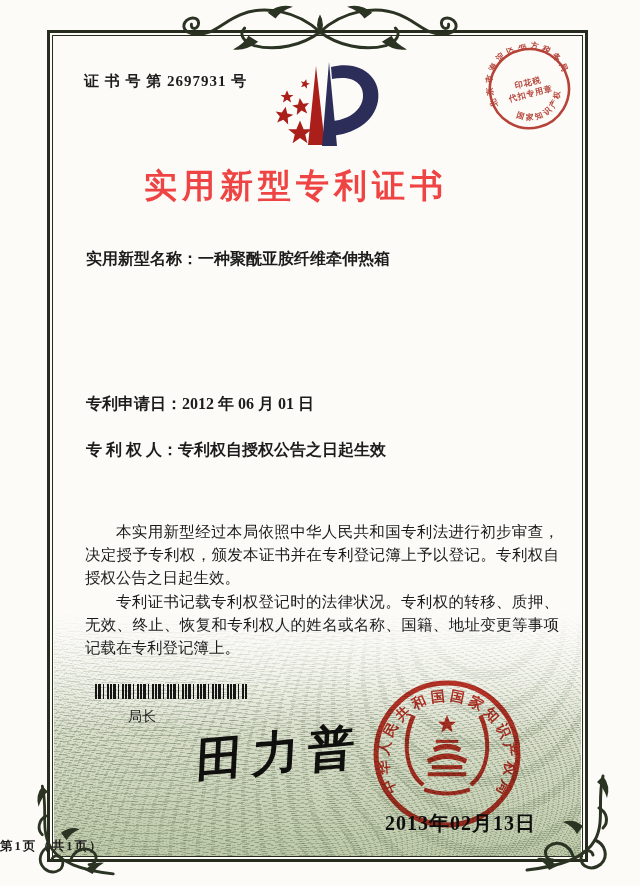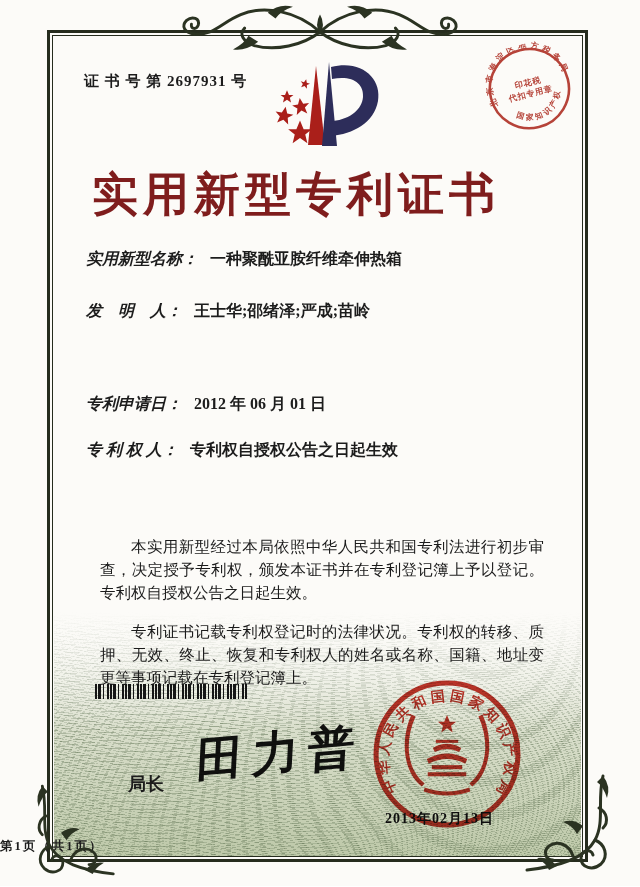--- a/index.html
+++ b/index.html
@@ -24,47 +24,47 @@
   }
   .guilloche::after { content:""; position:absolute; inset:0;
       background:linear-gradient(to bottom,#fcfbf8 0%, rgba(252,251,248,0) 48%); }
 
   .cert-no { position:absolute; left:84px; top:72px; font-size:15px;
              letter-spacing:1px; font-weight:600; }
   .logo { position:absolute; left:270px; top:56px; width:120px; height:114px; }
   .tax-stamp { position:absolute; left:486px; top:44px; width:86px; height:86px;
                transform:rotate(-14deg); mix-blend-mode:multiply; opacity:.92; }
   .title { position:absolute; left:0; right:48px; top:164px; text-align:center;
-           font-size:46px; font-weight:900; letter-spacing:5px; color:#7f1d1d; }
+           font-size:33px; font-weight:900; letter-spacing:5px; color:#ef4444; }
 
   .field-row { position:absolute; left:86px; font-size:16px; font-weight:700;
                white-space:nowrap; }
-  .field-row .lbl { margin-right:12px;font-style:italic; }
+  .field-row .lbl { margin-right:0; }
 
   .body-text { position:absolute; left:84px; top:519px; width:476px;
                font-size:15.5px; line-height:23px; text-align:justify;
                font-weight:500; color:#1b1b1b; }
-  .body-text p { margin:16px; text-indent:2em; }
+  .body-text p { margin:1px; text-indent:2em; }
 
   .barcode { position:absolute; left:95px; top:684px; width:152px; height:15px;
     background:repeating-linear-gradient(90deg,
       #161616 0 2px, rgba(0,0,0,0) 2px 3px,
       #161616 3px 6px, rgba(0,0,0,0) 6px 8px,
       #161616 8px 9px, rgba(0,0,0,0) 9px 12px,
       #161616 12px 14px, rgba(0,0,0,0) 14px 15px); }
 
-  .sig-role { position:absolute; left:128px; top:772px; font-size:18px;
-              font-weight:700; font-family:"Liberation Sans","DejaVu Sans",sans-serif; }
+  .sig-role { position:absolute; left:128px; top:708px; font-size:14px;
+              font-weight:400; font-family:"Liberation Sans","DejaVu Sans",sans-serif; }
   .sig-name { position:absolute; left:196px; top:722px; font-size:47px;
               font-weight:700; letter-spacing:9px; color:#141414;
               transform:rotate(-5deg) skewX(-8deg); mix-blend-mode:multiply; }
 
   .main-seal { position:absolute; left:371px; top:678px; width:152px; height:152px;
                mix-blend-mode:multiply; opacity:.93; }
-  .seal-date { position:absolute; left:385px; top:810px; font-size:14px;
+  .seal-date { position:absolute; left:385px; top:810px; font-size:20px;
                font-weight:700; letter-spacing:1px; color:#0e0e0e; z-index:6; }
 
   .footer { position:absolute; left:0; right:48px; top:838px; text-align:left;
             font-size:12.5px; font-weight:700; letter-spacing:2px; }
 
   .ornament-top { position:absolute; left:172px; top:3px; width:296px; height:58px; z-index:4; }
   .flourish-bl { position:absolute; left:33px; top:784px; width:84px; height:94px; z-index:5; }
   .flourish-br { position:absolute; left:523px; top:774px; width:90px; height:100px;
                  transform:scaleX(-1); z-index:5; }
 
@@ -132,23 +132,20 @@
     <text class="stamp-arc-text"><textPath href="#arcTop" startOffset="4">北京市海淀区地方税务局</textPath></text>
     <text class="stamp-arc-text-b"><textPath href="#arcBot" startOffset="18">国家知识产权局</textPath></text>
     <text class="stamp-center" x="50" y="48" text-anchor="middle">印花税</text>
     <text class="stamp-center" x="50" y="61" text-anchor="middle">代扣专用章</text>
   </svg>
 
   <div class="title">实用新型专利证书</div>
 
   <div class="field-row" style="top:249px">
     <span class="lbl">实用新型名称：</span><span>一种聚酰亚胺纤维牵伸热箱</span>
-  </div>
-  <div class="field-row" style="top:301px">
-    <span class="lbl">发　明　人：</span><span>王士华;邵绪泽;严成;苗岭</span>
   </div>
   <div class="field-row" style="top:394px">
     <span class="lbl">专利申请日：</span><span>2012 年 06 月 01 日</span>
   </div>
   <div class="field-row" style="top:440px">
     <span class="lbl">专 利 权 人：</span><span>专利权自授权公告之日起生效</span>
   </div>
 
   <div class="body-text">
     <p>本实用新型经过本局依照中华人民共和国专利法进行初步审查，决定授予专利权，颁发本证书并在专利登记簿上予以登记。专利权自授权公告之日起生效。</p>

